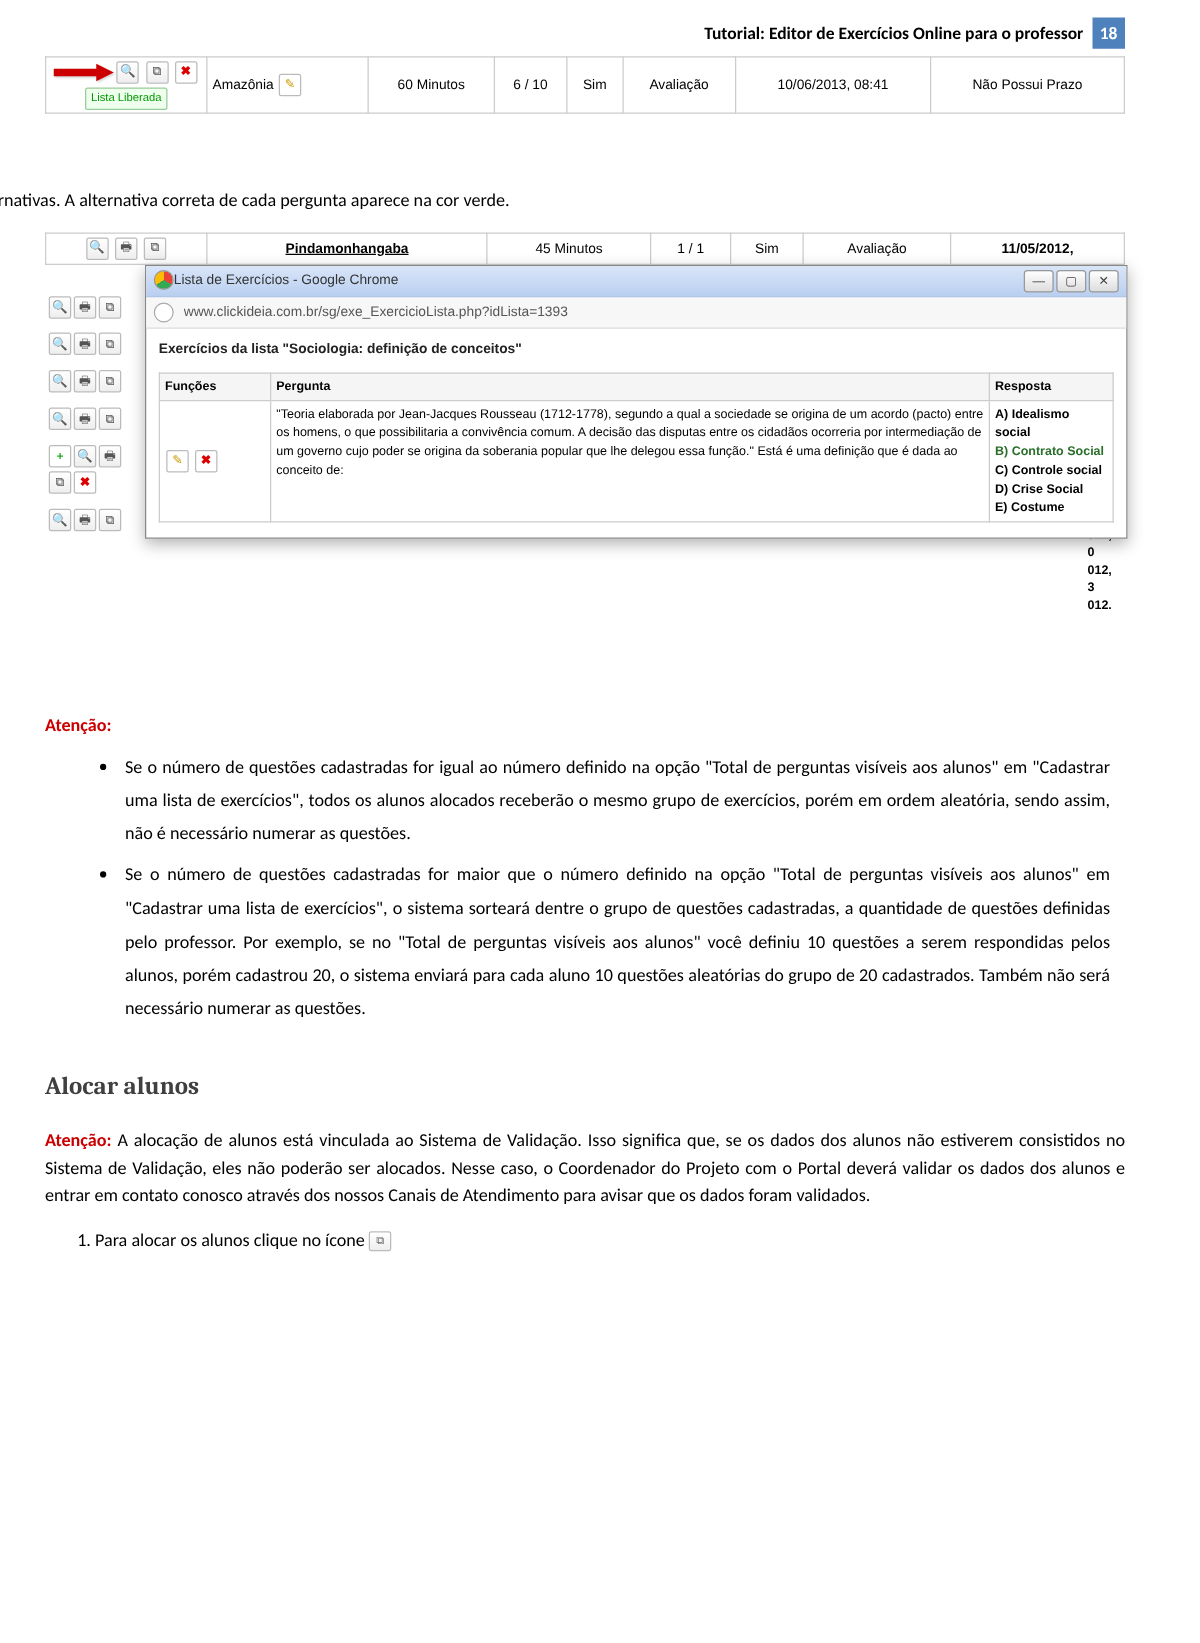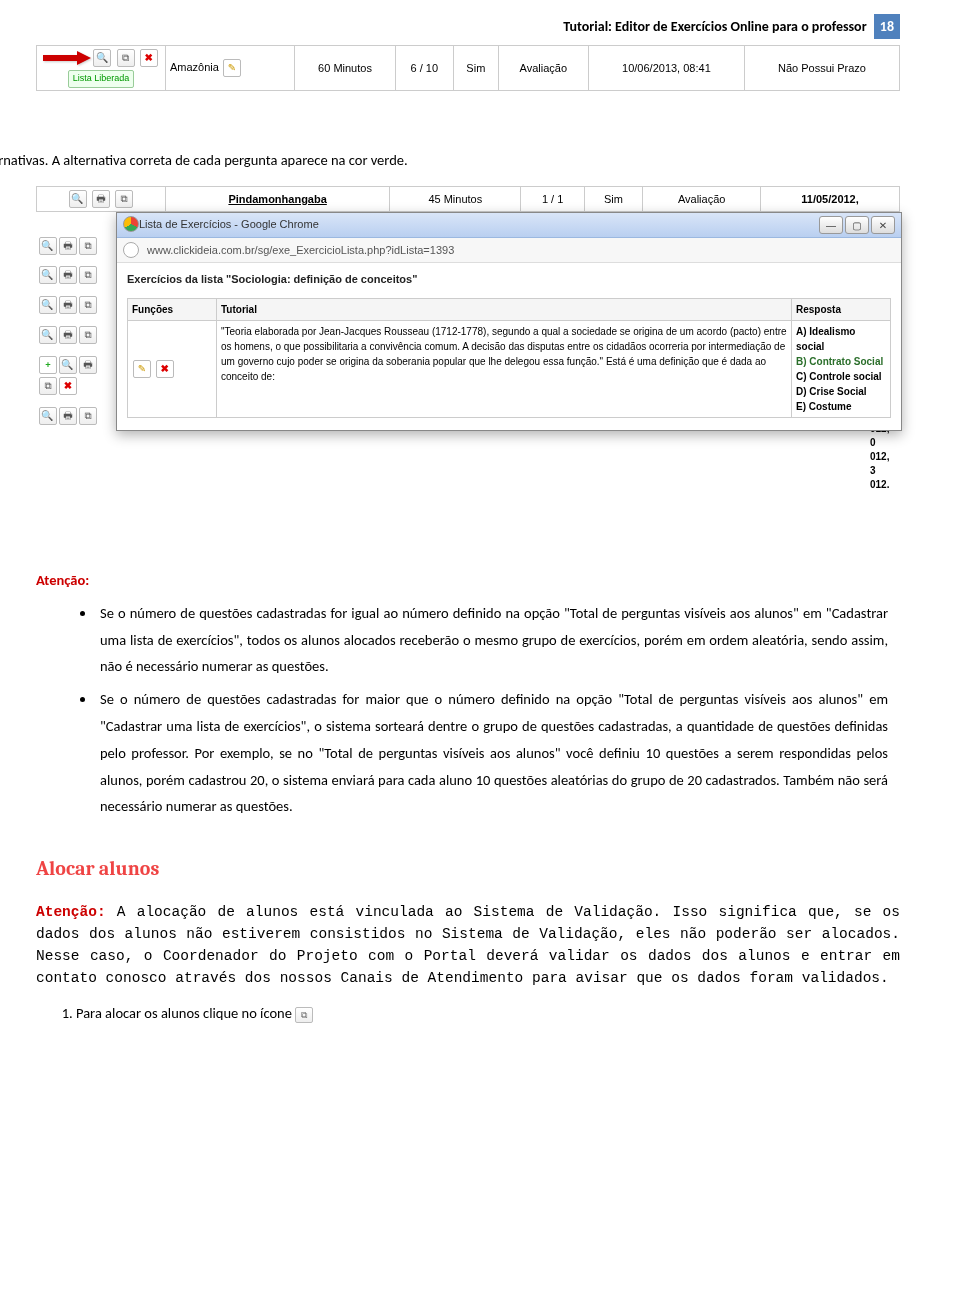--- a/index.html
+++ b/index.html
@@ -113,21 +113,21 @@
   .popup .list-title{font-weight:bold;font-size:11px;color:#222;margin-bottom:10px;}
   .popup table{width:100%;border-collapse:collapse;}
   .popup th{background:#f5f5f5;border:1px solid #ccc;padding:3px 4px;font-size:10px;font-weight:bold;text-align:left;}
   .popup td{border:1px solid #ccc;padding:3px 4px;font-size:10px;vertical-align:top;}
   .q-text{padding:6px 4px;}
   .resp .correct{color:#2a6e2a;font-weight:bold;}
 
   ul.bullets{margin:8px 0;padding-left:48px;}
   ul.bullets li{margin:6px 12px;padding-left:4px;line-height:1.85;text-align:justify;}
 
-  h2.section{color:#ef4444;font-family:Cambria, Georgia, serif;font-size:20px;font-weight:bold;margin:34px 0 18px 0;}
+  h2.section{color:#404040;font-family:Cambria, Georgia, serif;font-size:20px;font-weight:bold;margin:34px 0 18px 0;}
 
   ol.steps{margin:8px 0;padding-left:40px;}
   ol.steps li{margin:4px 0;}
 
   .chip{display:inline-block;border:1px solid #bbb;background:linear-gradient(#fff,#eee);width:16px;height:14px;border-radius:2px;vertical-align:middle;font-size:9px;text-align:center;line-height:14px;color:#666;}
 </style>
 </head>
 <body>
 
 <div class="page">
@@ -232,21 +232,21 @@
       <div class="addr">
         <span class="globe"></span>
         <input type="text" readonly="" value="www.clickideia.com.br/sg/exe_ExercicioLista.php?idLista=1393" style="">
       </div>
       <div class="body">
         <div class="list-title">Exercícios da lista "Sociologia: definição de conceitos"</div>
         <table>
           <tbody>
               <tr>
             <th style="width:80px;">Funções</th>
-            <th>Tutorial</th>
+            <th>Pergunta</th>
             <th style="width:90px;">Resposta</th>
           </tr>
           <tr>
             <td style="vertical-align:middle;">
               <span class="ico pencil">✎</span>
               <span class="ico xred">✖</span>
             </td>
             <td class="q-text">"Teoria elaborada por Jean-Jacques Rousseau (1712-1778), segundo a qual a sociedade se origina de um acordo (pacto) entre os homens, o que possibilitaria a convivência comum. A decisão das disputas entre os cidadãos ocorreria por intermediação de um governo cujo poder se origina da soberania popular que lhe delegou essa função." Está é uma definição que é dada ao conceito de:</td>
             <td class="resp">
               <div style="font-weight:bold;">A) Idealismo social</div>
@@ -266,21 +266,21 @@
   <p style="margin:4px 0 2px 0;">
     <span class="atencao">Atenção:</span>
   </p>
   <ul class="bullets">
     <li>Se o número de questões cadastradas for igual ao número definido na opção "Total de perguntas visíveis aos alunos" em "Cadastrar uma lista de exercícios", todos os alunos alocados receberão o mesmo grupo de exercícios, porém em ordem aleatória, sendo assim, não é necessário numerar as questões.</li>
     <li>Se o número de questões cadastradas for maior que o número definido na opção "Total de perguntas visíveis aos alunos" em "Cadastrar uma lista de exercícios", o sistema sorteará dentre o grupo de questões cadastradas, a quantidade de questões definidas pelo professor. Por exemplo, se no "Total de perguntas visíveis aos alunos" você definiu 10 questões a serem respondidas pelos alunos, porém cadastrou 20, o sistema enviará para cada aluno 10 questões aleatórias do grupo de 20 cadastrados. Também não será necessário numerar as questões.</li>
   </ul>
 
   <h2 class="section">Alocar alunos</h2>
 
-  <p class="paragraph" style="text-align:justify;font-family:Liberation Mono, monospace;">
+  <p class="paragraph" style="text-align:justify;">
     <span class="atencao">Atenção:</span><span> A alocação de alunos está vinculada ao Sistema de Validação. Isso significa que, se os dados dos alunos não estiverem consistidos no Sistema de Validação, eles não poderão ser alocados. Nesse caso, o Coordenador do Projeto com o Portal deverá validar os dados dos alunos e entrar em contato conosco através dos nossos Canais de Atendimento para avisar que os dados foram validados.</span>
   </p>
 
   <ol class="steps">
     <li>
       <span>Para alocar os alunos clique no ícone</span>
       <span class="chip">⧉</span>
     </li>
   </ol>
 

